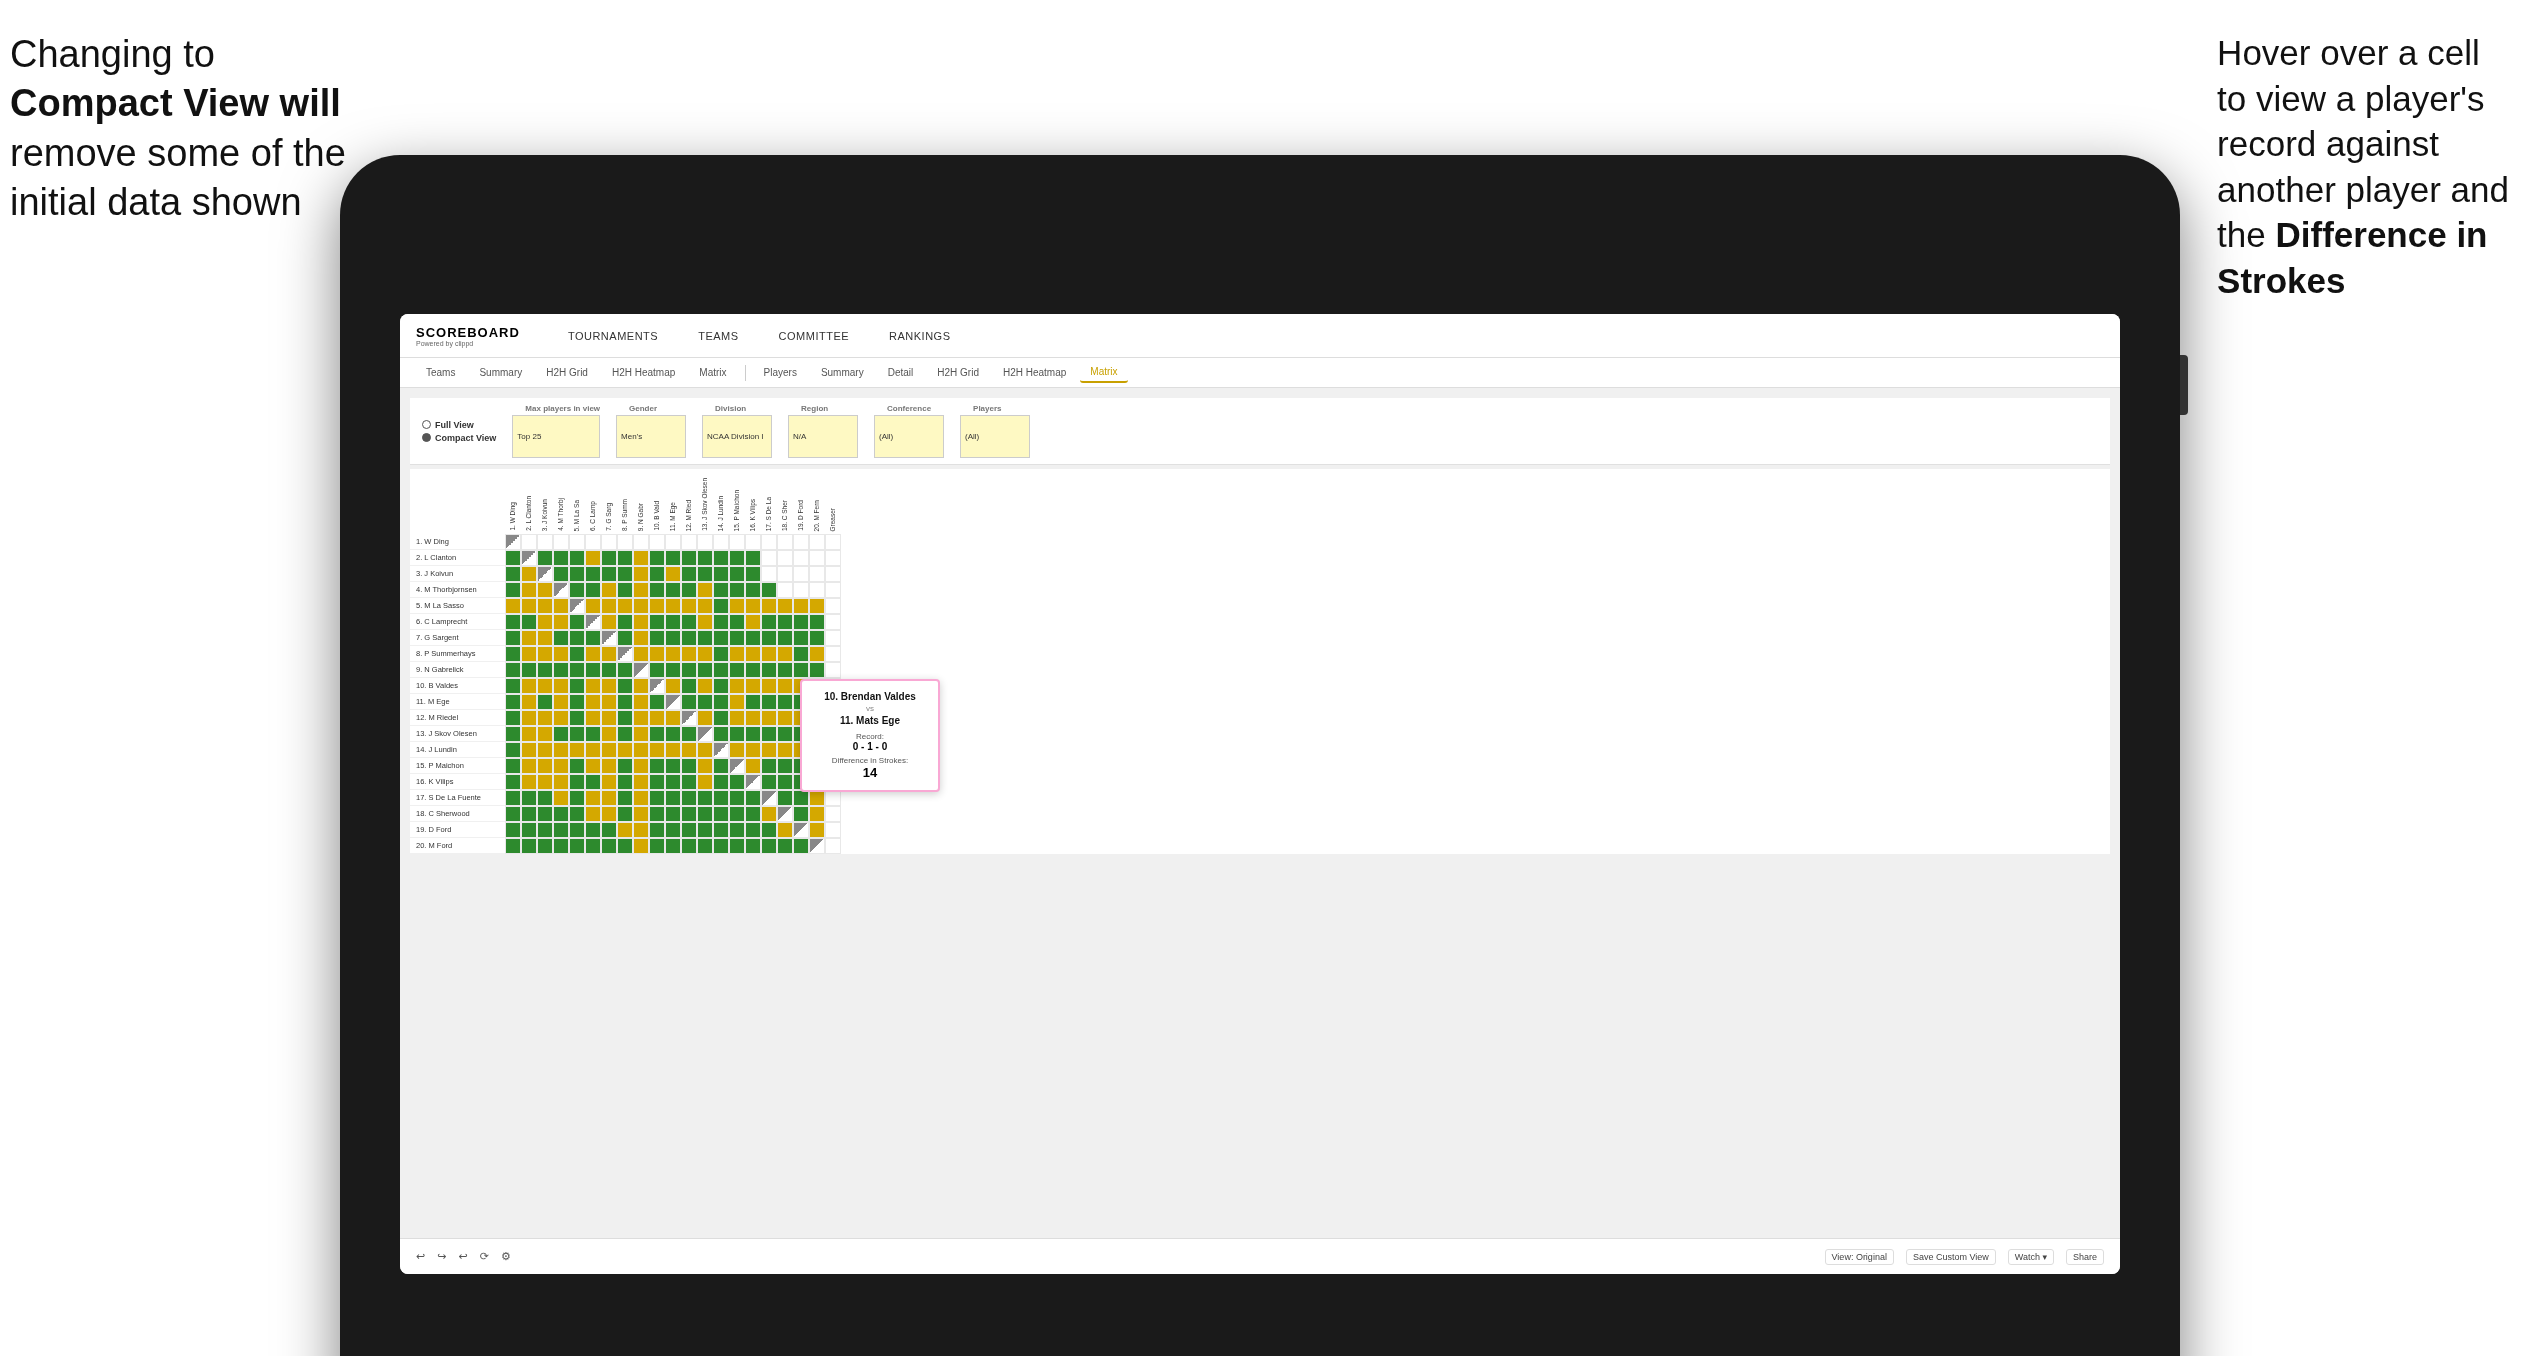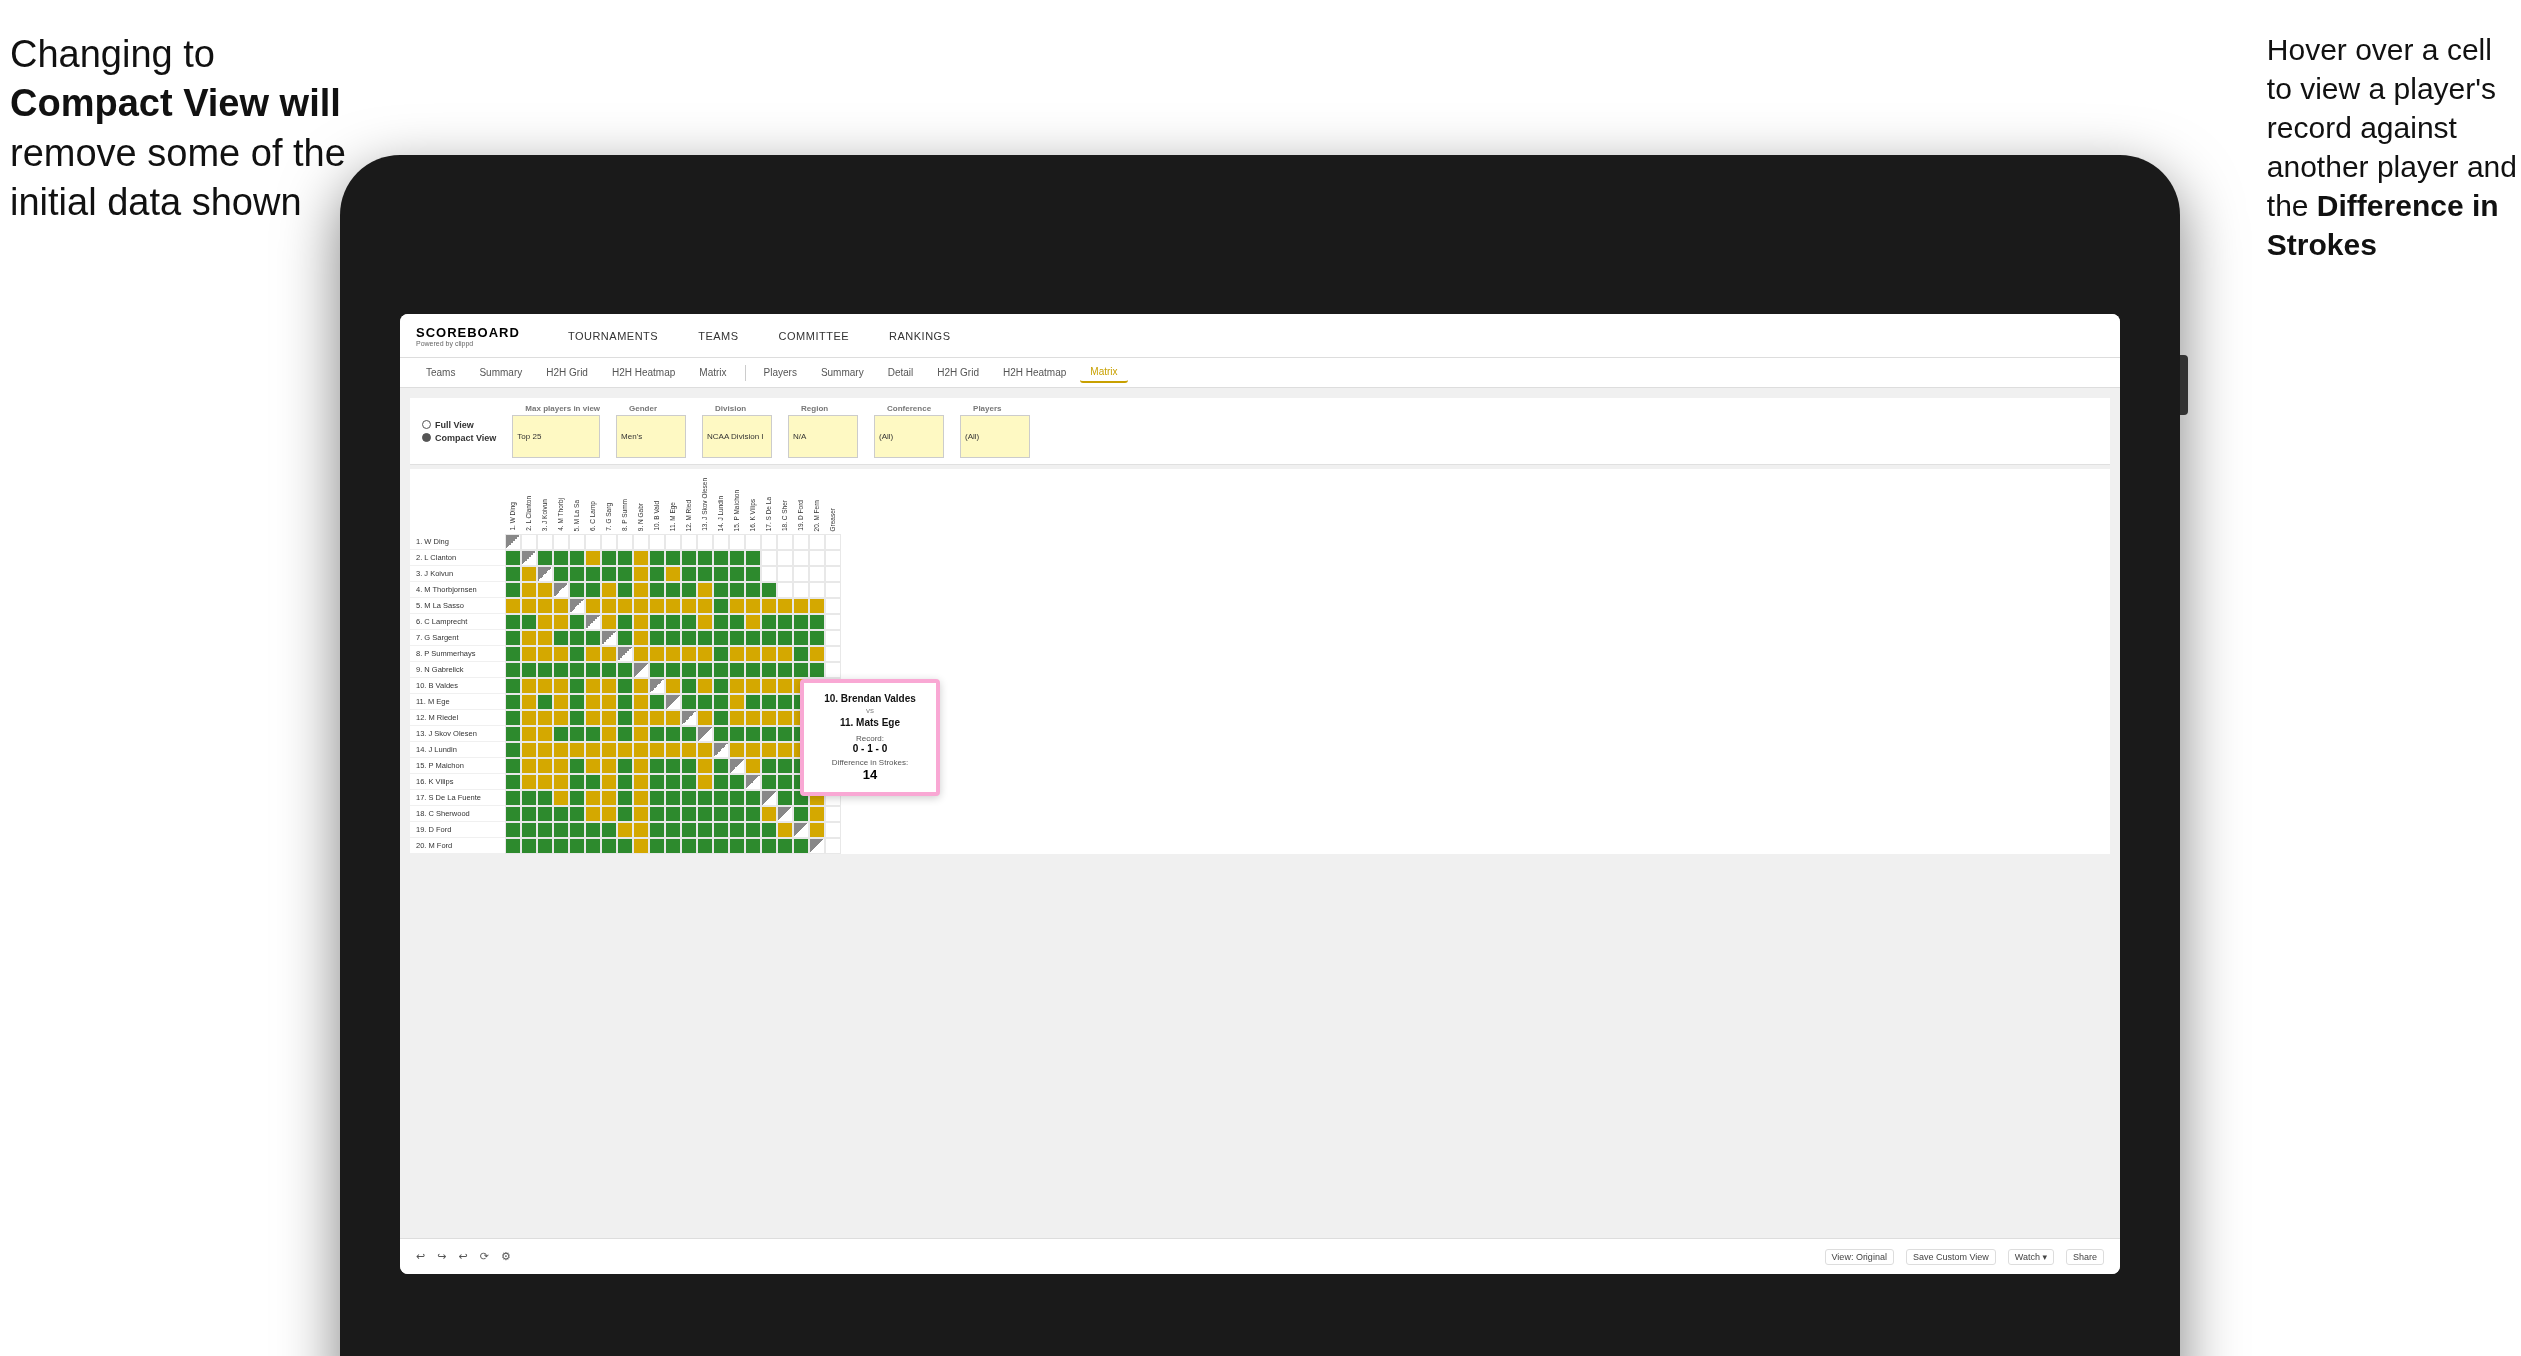--- a/index.html
+++ b/index.html
@@ -23,22 +23,22 @@
       color: #111;
     }
     .annotation-left strong {
       font-weight: 900;
     }
 
     
     .annotation-right {
       position: absolute;
       top: 30px;
-      right: 4px;
-      font-size: 30px;
+      right: 12px;
+      font-size: 35px;
       line-height: 1.3;
       max-width: 500px;
       color: #111;
       text-align: left;
     }
     .annotation-right strong {
       font-weight: 900;
     }
 
     
@@ -293,21 +293,21 @@
     .cell-yellow { background: #d4a800; }
     .cell-white { background: #ffffff; }
     .cell-diagonal {
       background: linear-gradient(135deg, #888 50%, #fff 50%);
     }
 
     
     .tooltip {
       position: absolute;
       background: #fff;
-      border: 4px solid #f9a8d4;
+      border: 2px solid #f9a8d4;
       border-radius: 4px;
       padding: 10px 14px;
       font-size: 9px;
       box-shadow: 0 2px 8px rgba(0,0,0,0.2);
       text-align: center;
       z-index: 100;
       white-space: nowrap;
       top: 210px;
       left: 390px;
       min-width: 140px;

